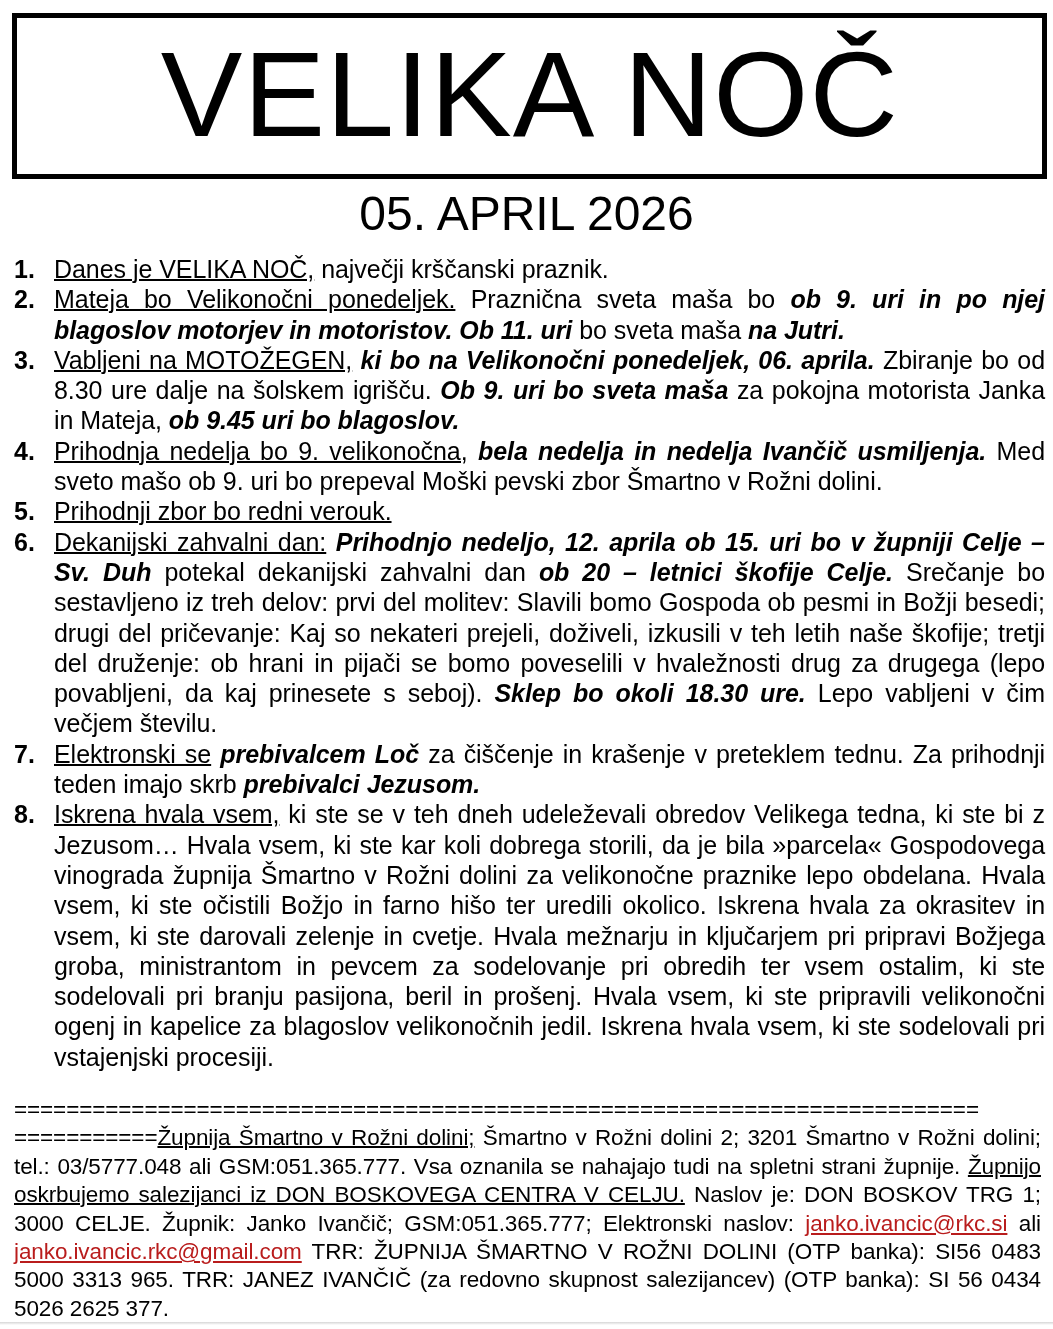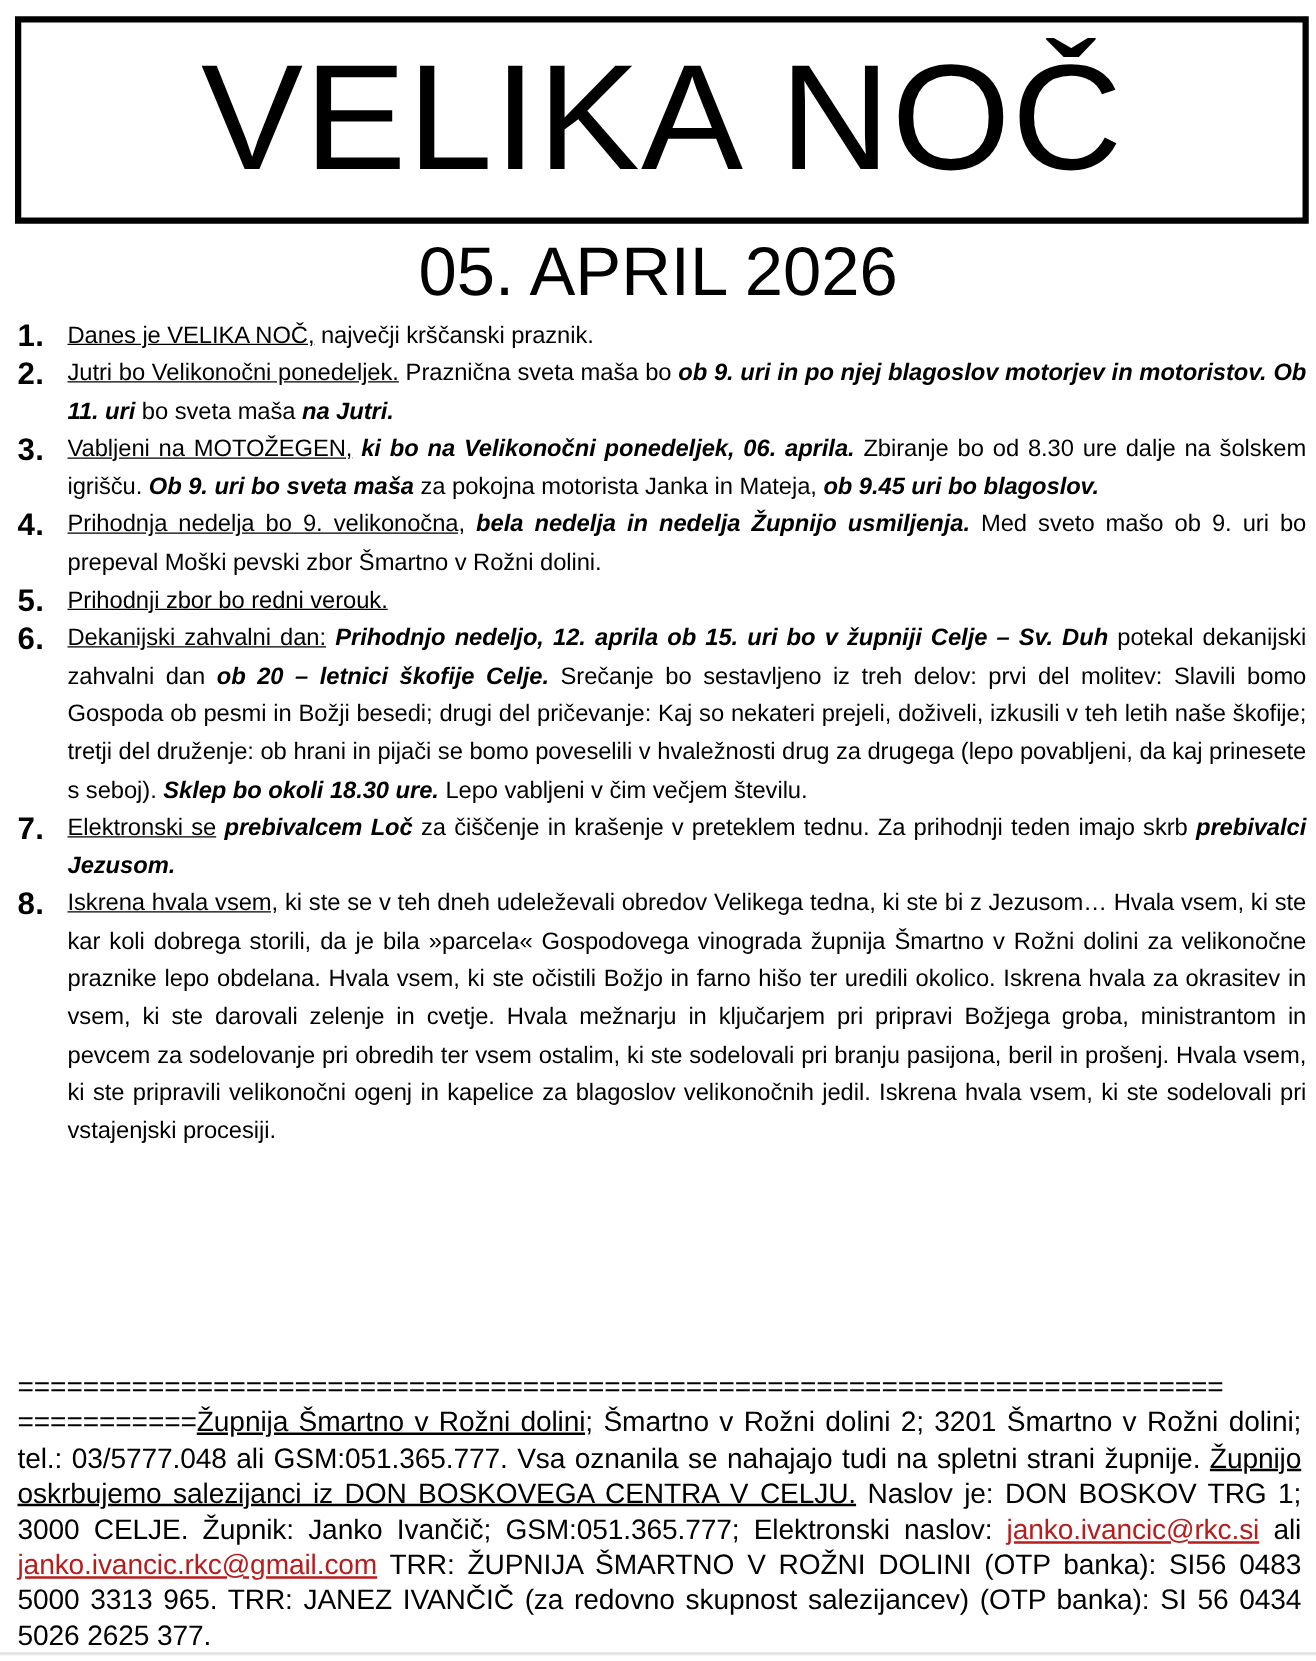--- a/index.html
+++ b/index.html
@@ -50,21 +50,21 @@
     transform: scaleX(1.02);
     margin-top: -4px;
   }
 
   .subtitle {
     position: absolute;
     left: 0;
     top: 189px;
     width: 1053px;
     text-align: center;
-    font-size: 55px;
+    font-size: 48px;
     font-weight: 400;
     line-height: 1.05;
     letter-spacing: 0px;
   }
 
   
   .notices {
     position: absolute;
     left: 0;
     top: 254px;
@@ -83,21 +83,21 @@
     flex: 0 0 auto;
     width: 40px;
     font-weight: 700;
     font-size: 25px;
     line-height: 30.3px;
     text-align: left;
     letter-spacing: 0.2px;
   }
   .notice-body {
     flex: 1 1 auto;
-    font-size: 19px;
+    font-size: 25px;
     line-height: 30.3px;
     text-align: justify;
     text-justify: inter-word;
     hyphens: none;
     letter-spacing: -0.05px;
   }
   .notice-body.nojust { text-align: left; }
 
   .u  { text-decoration: underline; text-underline-offset: 1px; }
   .bi { font-weight: 700; font-style: italic; }
@@ -148,29 +148,29 @@
 
   <div class="subtitle">05. APRIL 2026</div>
 
   <div class="notices" id="notices">
       <div class="notice-item">
         <div class="notice-num">1.</div>
         <div class="notice-body"><span class="u">Danes je VELIKA NOČ,</span><span class=""> največji krščanski praznik.</span></div>
       </div>
       <div class="notice-item">
         <div class="notice-num">2.</div>
-        <div class="notice-body"><span class="u">Jutri bo Velikonočni ponedeljek.</span><span class=""> Praznična sveta maša bo </span><span class="bi">ob 9. uri in po njej blagoslov motorjev in motoristov. Ob 11. uri</span><span class=""> bo sveta maša </span><span class="bi">na Jutri.</span></div>
+        <div class="notice-body"><span class="u">Mateja bo Velikonočni ponedeljek.</span><span class=""> Praznična sveta maša bo </span><span class="bi">ob 9. uri in po njej blagoslov motorjev in motoristov. Ob 11. uri</span><span class=""> bo sveta maša </span><span class="bi">na Jutri.</span></div>
       </div>
       <div class="notice-item">
         <div class="notice-num">3.</div>
         <div class="notice-body"><span class="u">Vabljeni na MOTOŽEGEN,</span><span class=""> </span><span class="bi">ki bo na Velikonočni ponedeljek, 06. aprila.</span><span class=""> Zbiranje bo od 8.30 ure dalje na šolskem igrišču. </span><span class="bi">Ob 9. uri bo sveta maša</span><span class=""> za pokojna motorista Janka in Mateja, </span><span class="bi">ob 9.45 uri bo blagoslov.</span></div>
       </div>
       <div class="notice-item">
         <div class="notice-num">4.</div>
-        <div class="notice-body"><span class="u">Prihodnja nedelja bo 9. velikonočna,</span><span class=""> </span><span class="bi">bela nedelja in nedelja Župnijo usmiljenja.</span><span class=""> Med sveto mašo ob 9. uri bo prepeval Moški pevski zbor Šmartno v Rožni dolini.</span></div>
+        <div class="notice-body"><span class="u">Prihodnja nedelja bo 9. velikonočna,</span><span class=""> </span><span class="bi">bela nedelja in nedelja Ivančič usmiljenja.</span><span class=""> Med sveto mašo ob 9. uri bo prepeval Moški pevski zbor Šmartno v Rožni dolini.</span></div>
       </div>
       <div class="notice-item">
         <div class="notice-num">5.</div>
         <div class="notice-body nojust"><span class="u">Prihodnji zbor bo redni verouk.</span></div>
       </div>
       <div class="notice-item">
         <div class="notice-num">6.</div>
         <div class="notice-body"><span class="u">Dekanijski zahvalni dan:</span><span class=""> </span><span class="bi">Prihodnjo nedeljo, 12. aprila ob 15. uri bo v župniji Celje – Sv. Duh</span><span class=""> potekal dekanijski zahvalni dan </span><span class="bi">ob 20 – letnici škofije Celje.</span><span class=""> Srečanje bo sestavljeno iz treh delov: prvi del molitev: Slavili bomo Gospoda ob pesmi in Božji besedi; drugi del pričevanje: Kaj so nekateri prejeli, doživeli, izkusili v teh letih naše škofije; tretji del druženje: ob hrani in pijači se bomo poveselili v hvaležnosti drug za drugega (lepo povabljeni, da kaj prinesete s seboj). </span><span class="bi">Sklep bo okoli 18.30 ure.</span><span class=""> Lepo vabljeni v čim večjem številu.</span></div>
       </div>
       <div class="notice-item">

